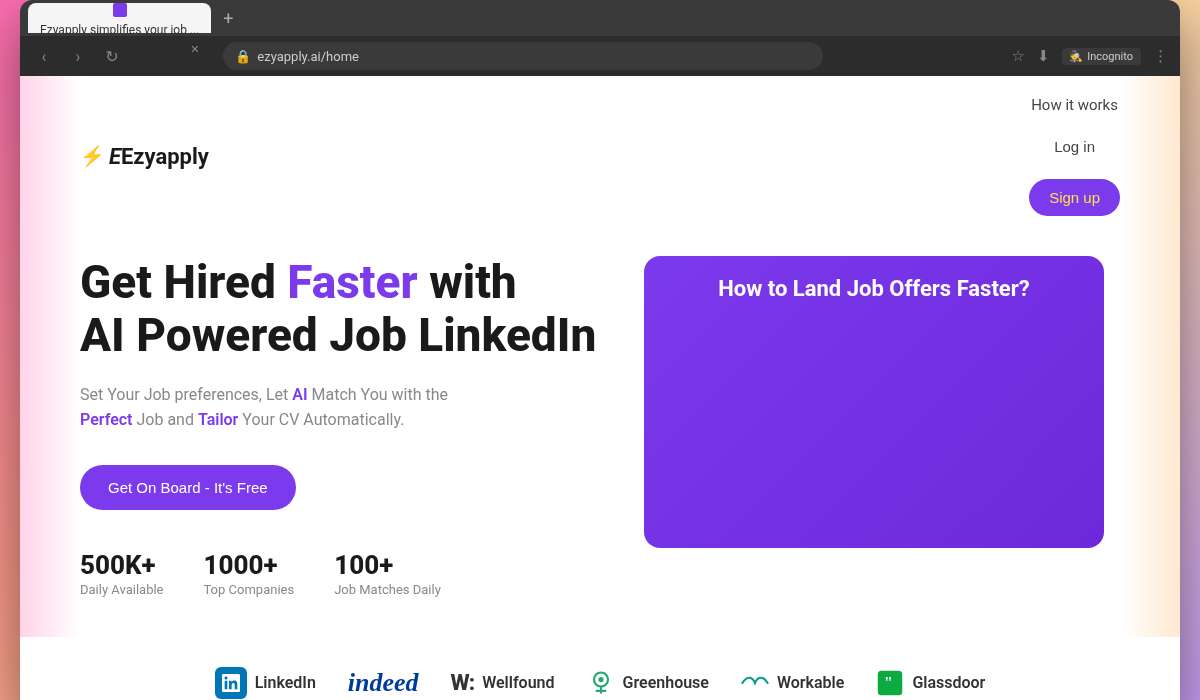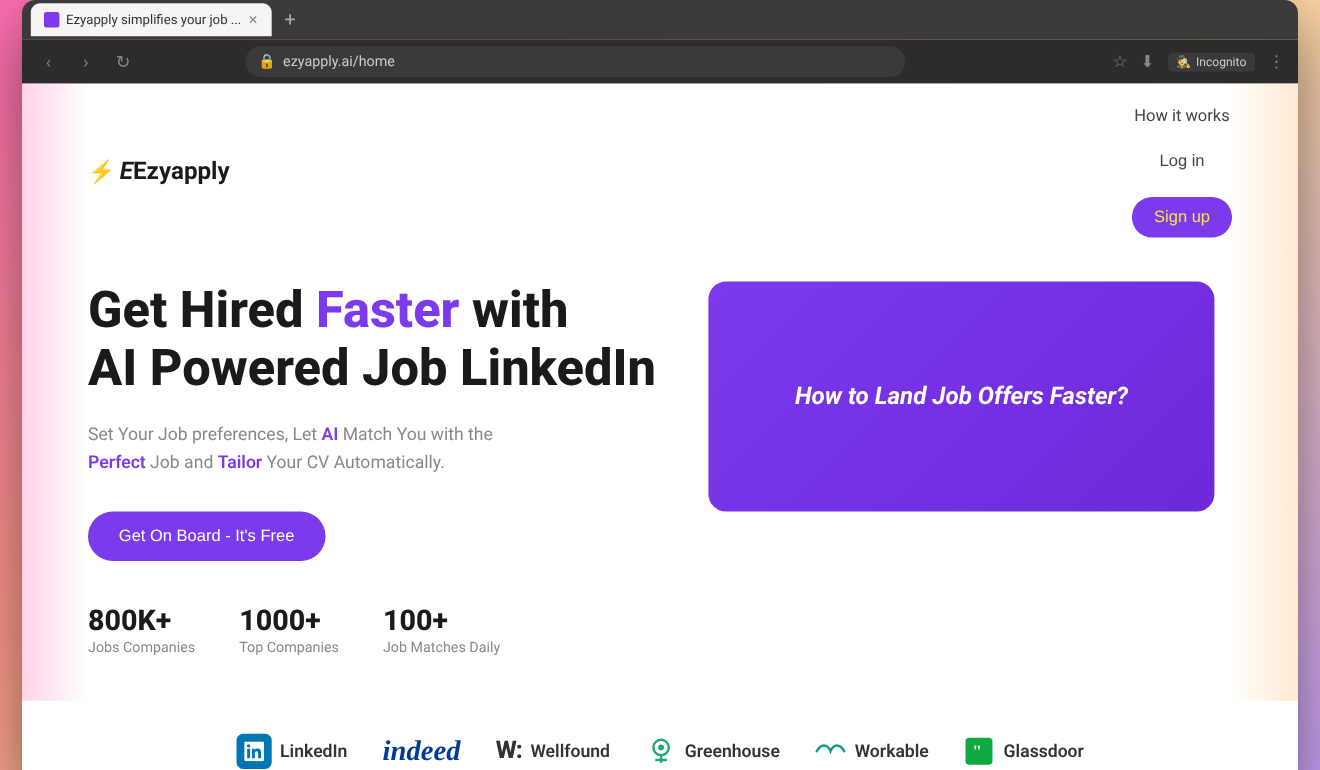--- a/index.html
+++ b/index.html
@@ -43,20 +43,21 @@
       background: #f5f5f5;
       border-radius: 8px 8px 0 0;
       height: 30px;
       display: flex;
       align-items: center;
       padding: 0 12px;
       gap: 6px;
       font-size: 12px;
       color: #333;
       min-width: 180px;
+      flex-direction: column;
     }
 
     .tab-favicon {
       width: 14px;
       height: 14px;
       background: #7c3aed;
       border-radius: 2px;
       flex-shrink: 0;
     }
 
@@ -288,27 +289,26 @@
 
     
     .hero-right {
       flex: 1;
       max-width: 460px;
     }
 
     .video-card {
       background: linear-gradient(135deg, #7c3aed, #6d28d9);
       border-radius: 16px;
-      height: 209px;
-      display: flex;
-      align-items: center;
+      height: 292px;
+      display: flex;
+      align-items: flex-start;
       justify-content: center;
       position: relative;
       overflow: hidden;
-      font-style: italic;
     }
 
     .video-card-text {
       color: white;
       font-size: 22px;
       font-weight: 700;
       text-align: center;
       padding: 20px;
     }
 
@@ -421,22 +421,22 @@
           <span>AI Powered Job LinkedIn</span>
         </h1>
         <p class="hero-subtitle">
           Set Your Job preferences, Let <strong>AI</strong> Match You with the<br>
           <strong>Perfect</strong> Job and <strong>Tailor</strong> Your CV Automatically.
         </p>
         <button class="btn-cta">Get On Board - It's Free</button>
 
         <div class="stats">
           <div class="stat-item">
-            <div class="stat-number">800K+</div>
-            <div class="stat-label">Jobs Companies</div>
+            <div class="stat-number">500K+</div>
+            <div class="stat-label">Daily Available</div>
           </div>
           <div class="stat-item">
             <div class="stat-number">1000+</div>
             <div class="stat-label">Top Companies</div>
           </div>
           <div class="stat-item">
             <div class="stat-number">100+</div>
             <div class="stat-label">Job Matches Daily</div>
           </div>
         </div>

